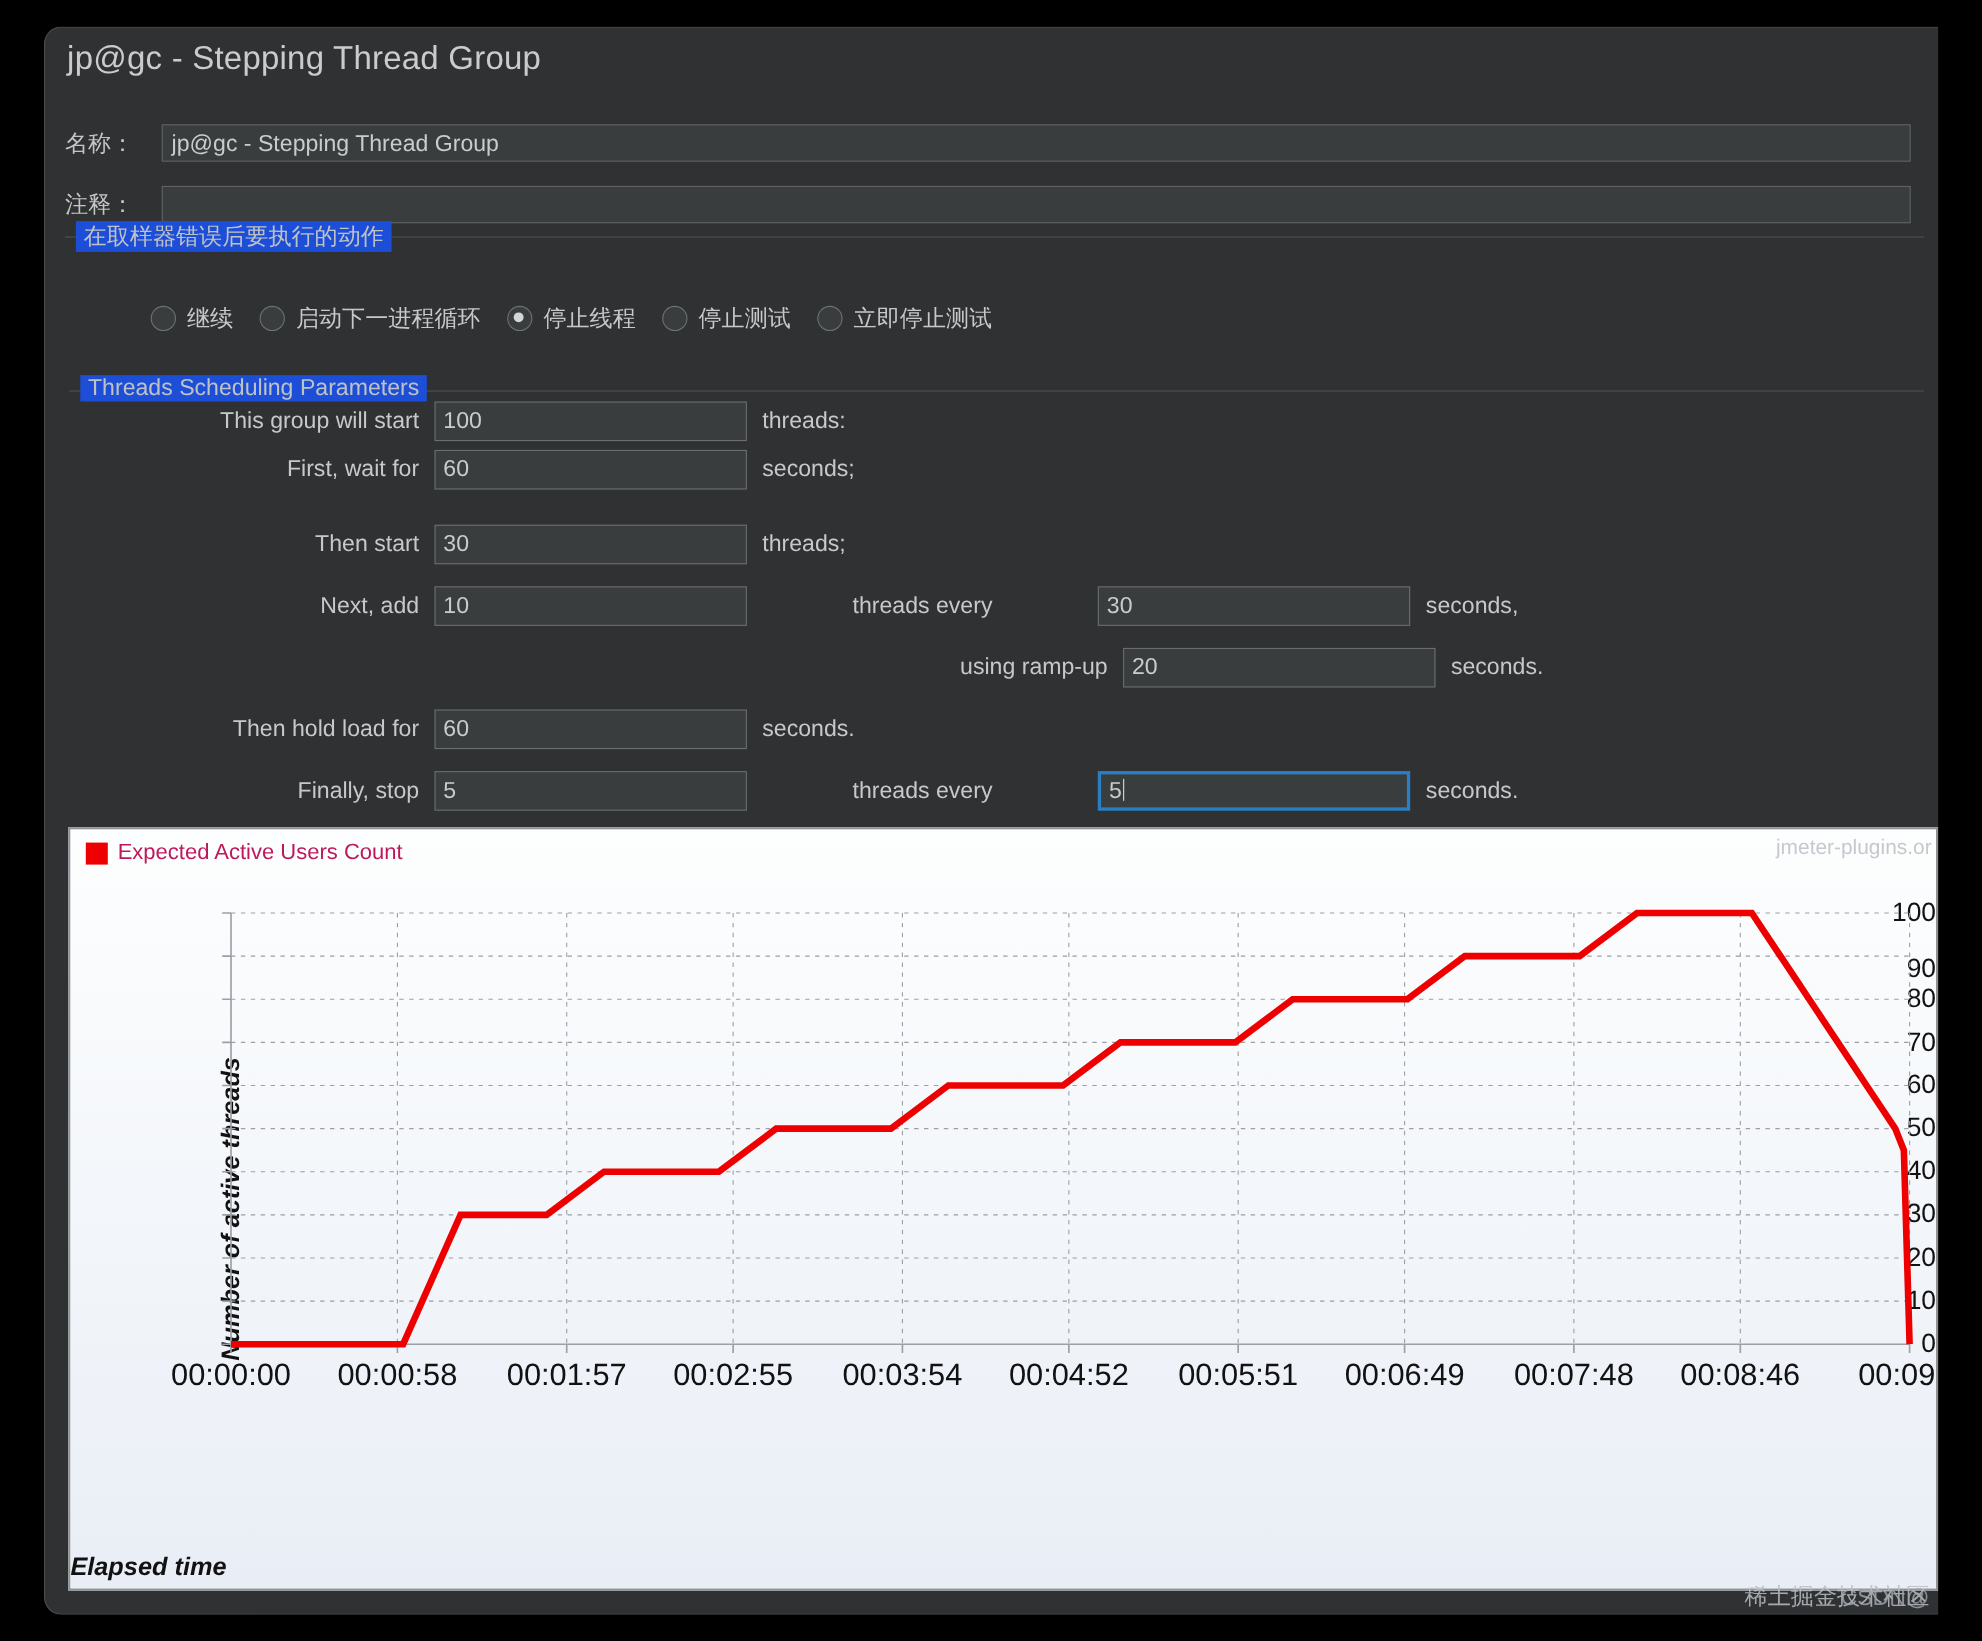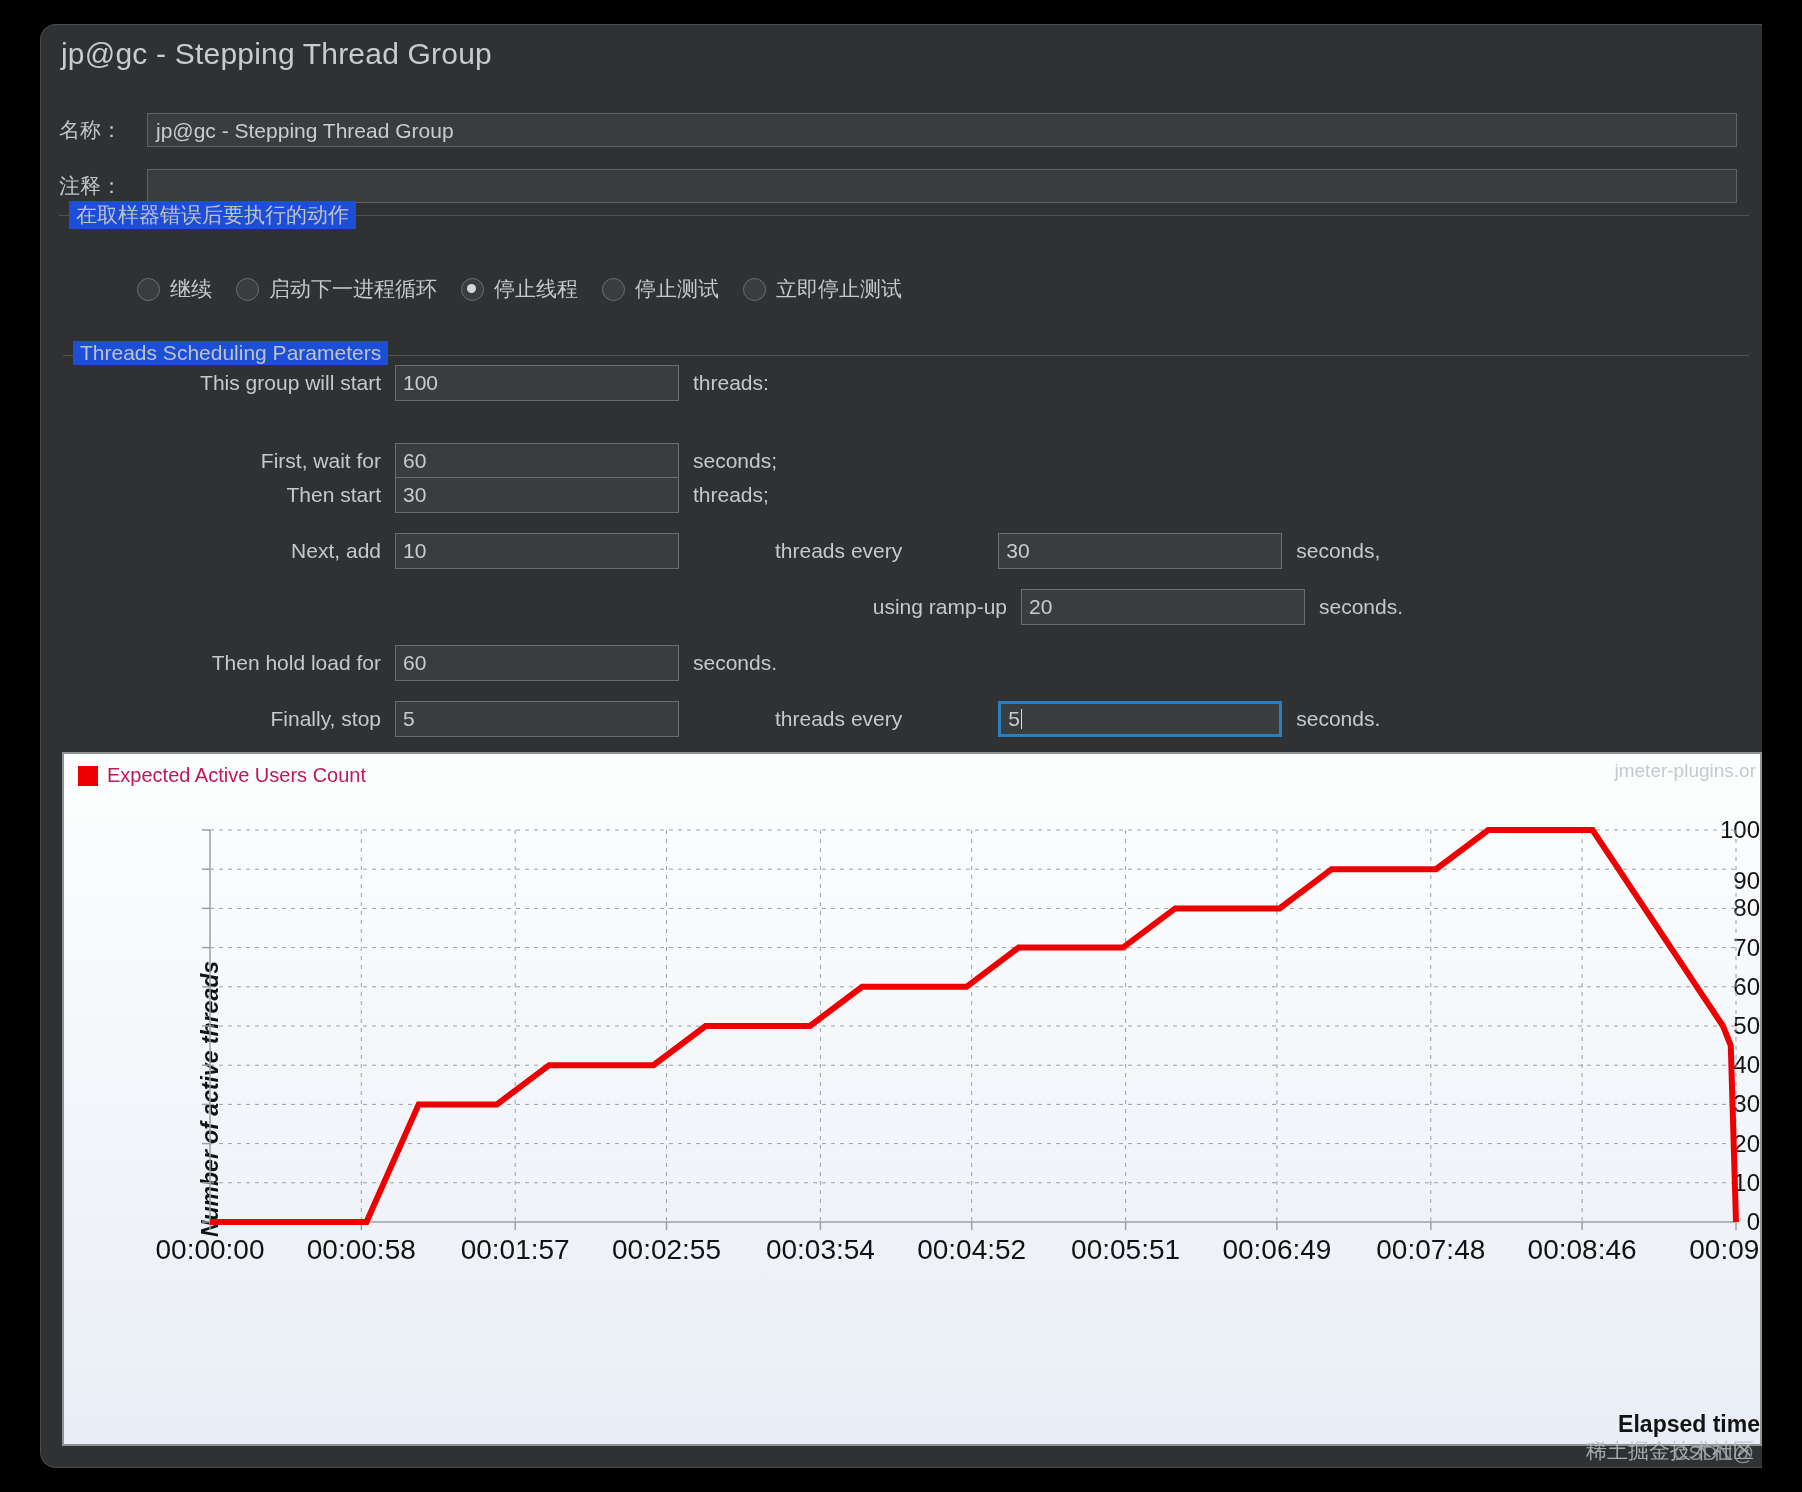--- a/index.html
+++ b/index.html
@@ -229,22 +229,23 @@
     font-style: italic;
     font-weight: bold;
     color: #121212;
     white-space: nowrap;
   }
   .x-axis-title {
     position: absolute;
     left: 0;
     right: 0;
     bottom: 6px;
-    text-align: right;
+    text-align: left;
     font-size: 23px;
+    font-style: italic;
     font-weight: bold;
     color: #121212;
   }
   .ytick {
     position: absolute;
     right: 0;
     transform: translateY(-50%);
     font-size: 24px;
     color: #121212;
     text-align: right;
@@ -323,21 +324,21 @@
     <div class="group" style="left:22px; top:330px; width:1686px; height:392px;">
       <span class="group-legend">Threads Scheduling Parameters</span>
     </div>
 
     <div class="sched-row" style="left:120px; top:340px;">
       <span class="sched-label" style="width:220px;">This group will start</span>
       <span class="num-input">100</span>
       <span class="unit">threads:</span>
     </div>
 
-    <div class="sched-row" style="left:120px; top:418px;">
+    <div class="sched-row" style="left:120px; top:384px;">
       <span class="sched-label" style="width:220px;">First, wait for</span>
       <span class="num-input">60</span>
       <span class="unit">seconds;</span>
     </div>
 
     <div class="sched-row" style="left:120px; top:452px;">
       <span class="sched-label" style="width:220px;">Then start</span>
       <span class="num-input">30</span>
       <span class="unit">threads;</span>
     </div>

